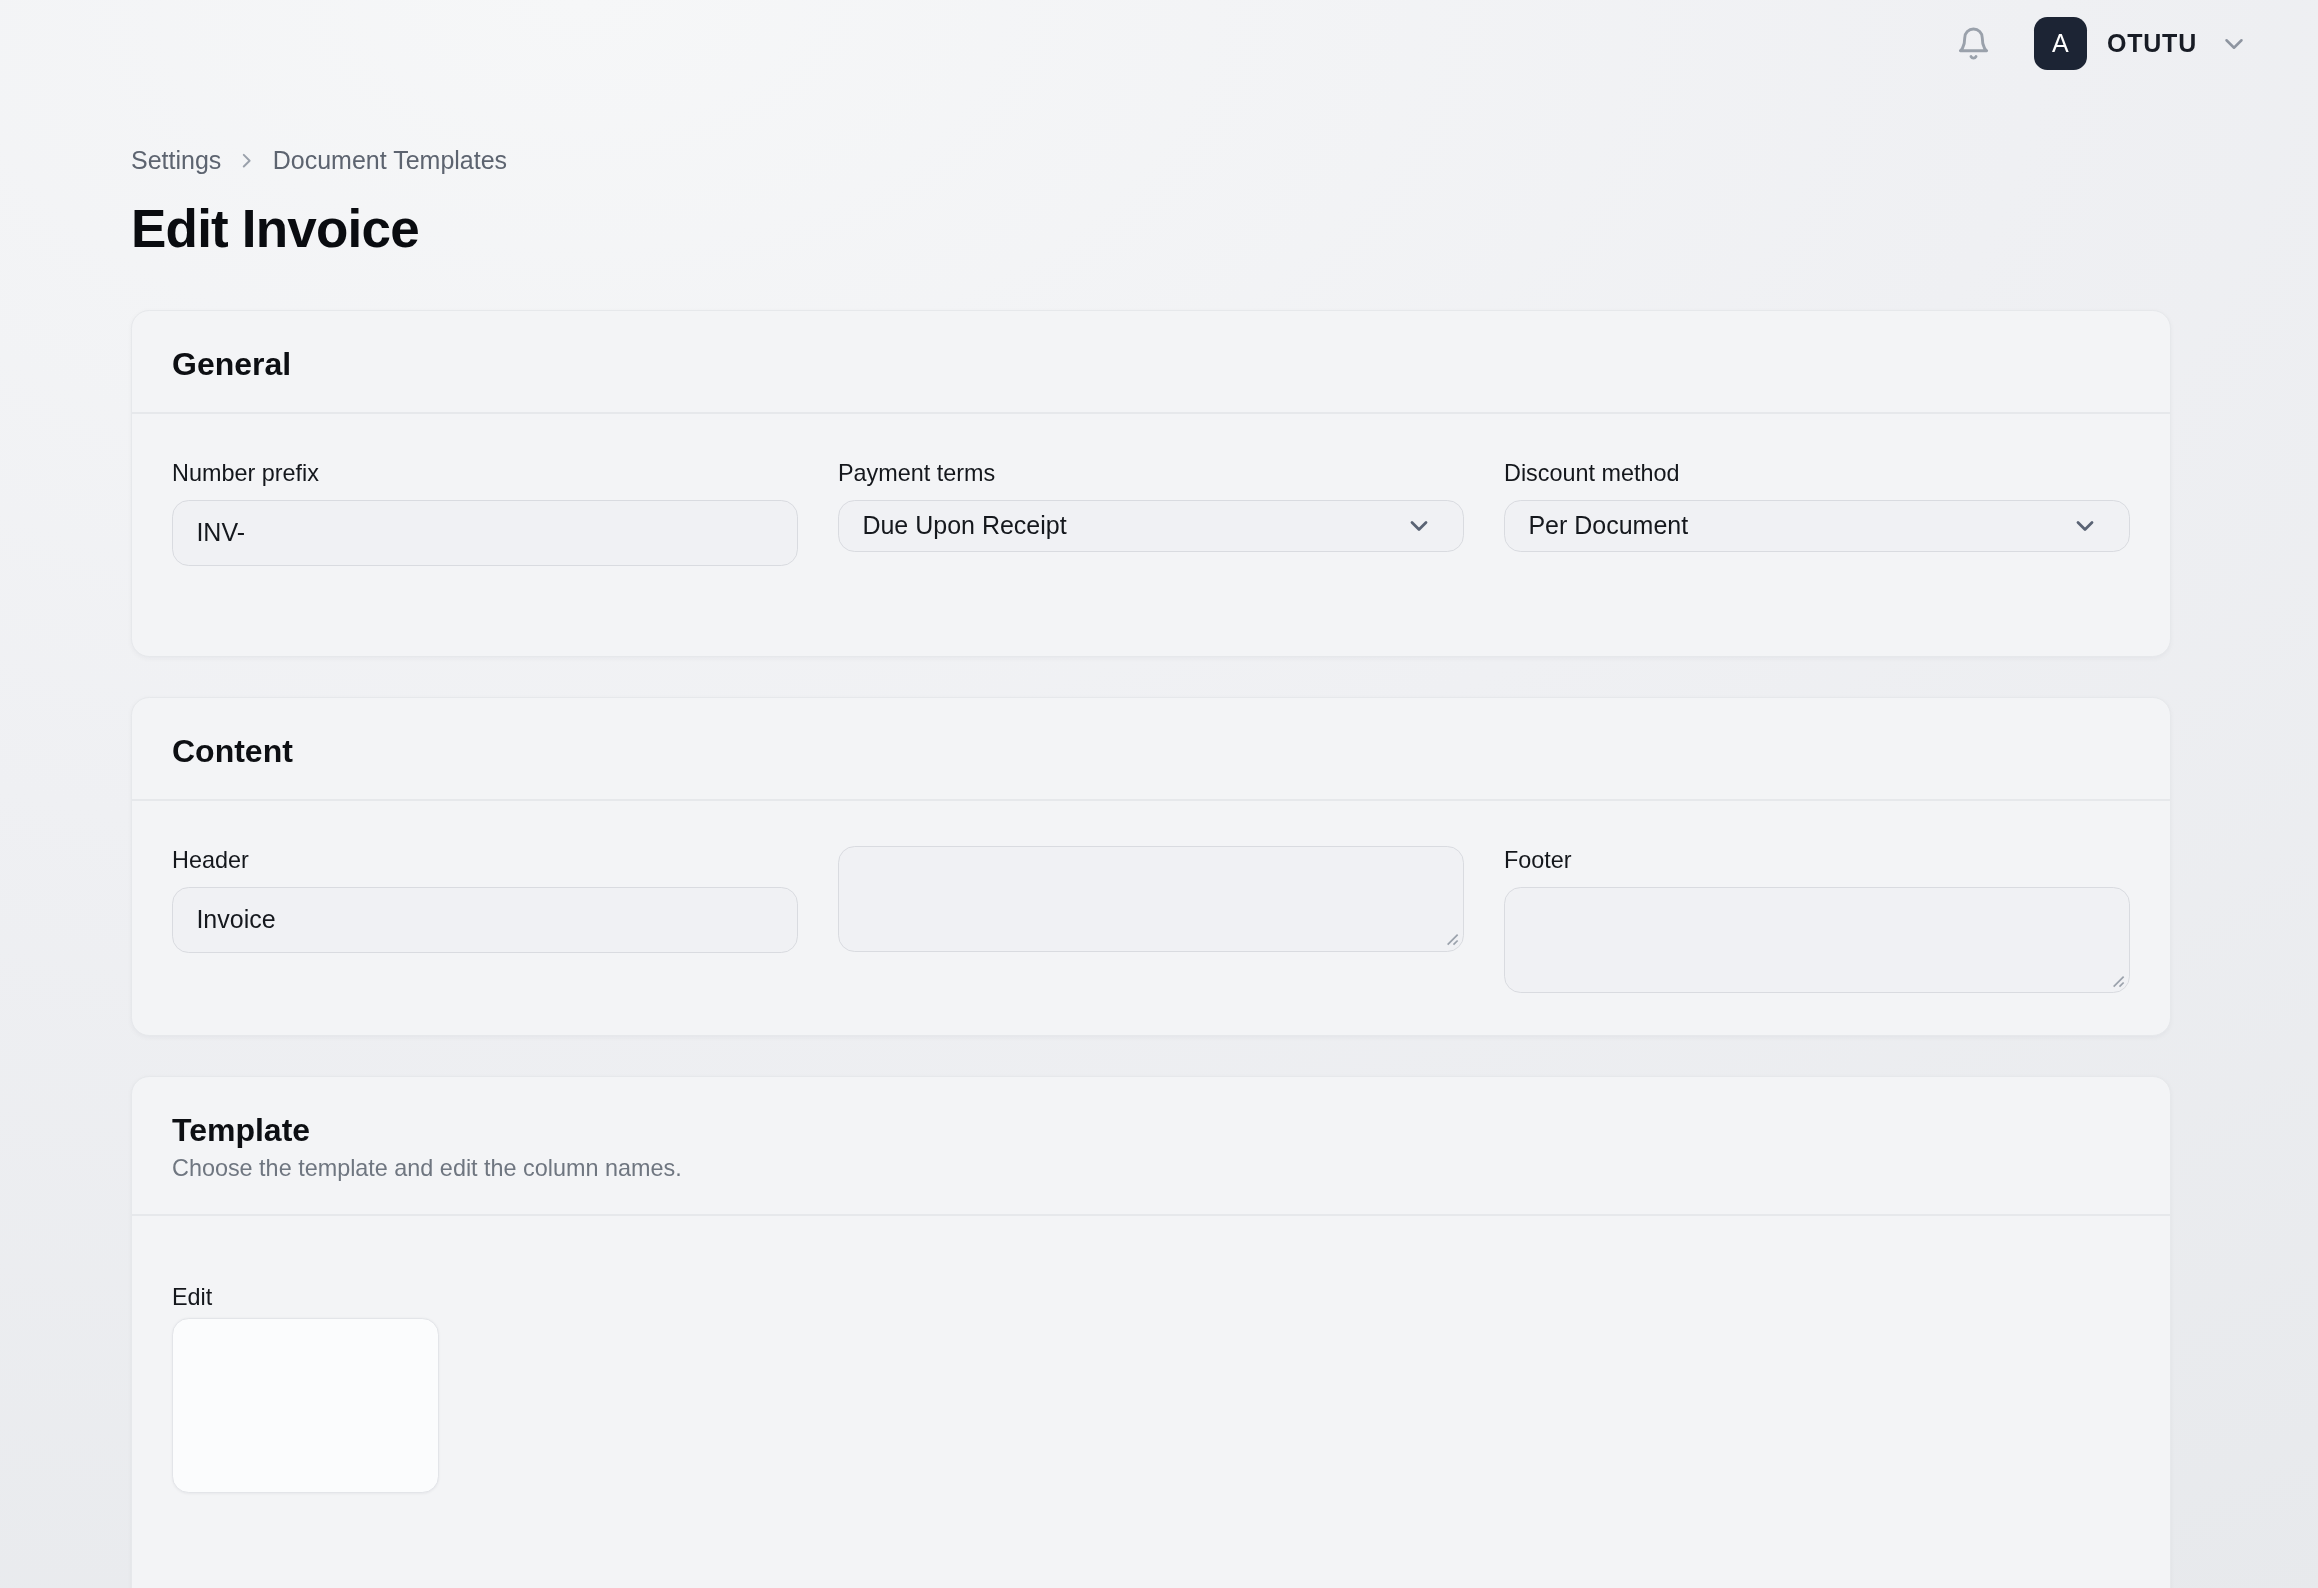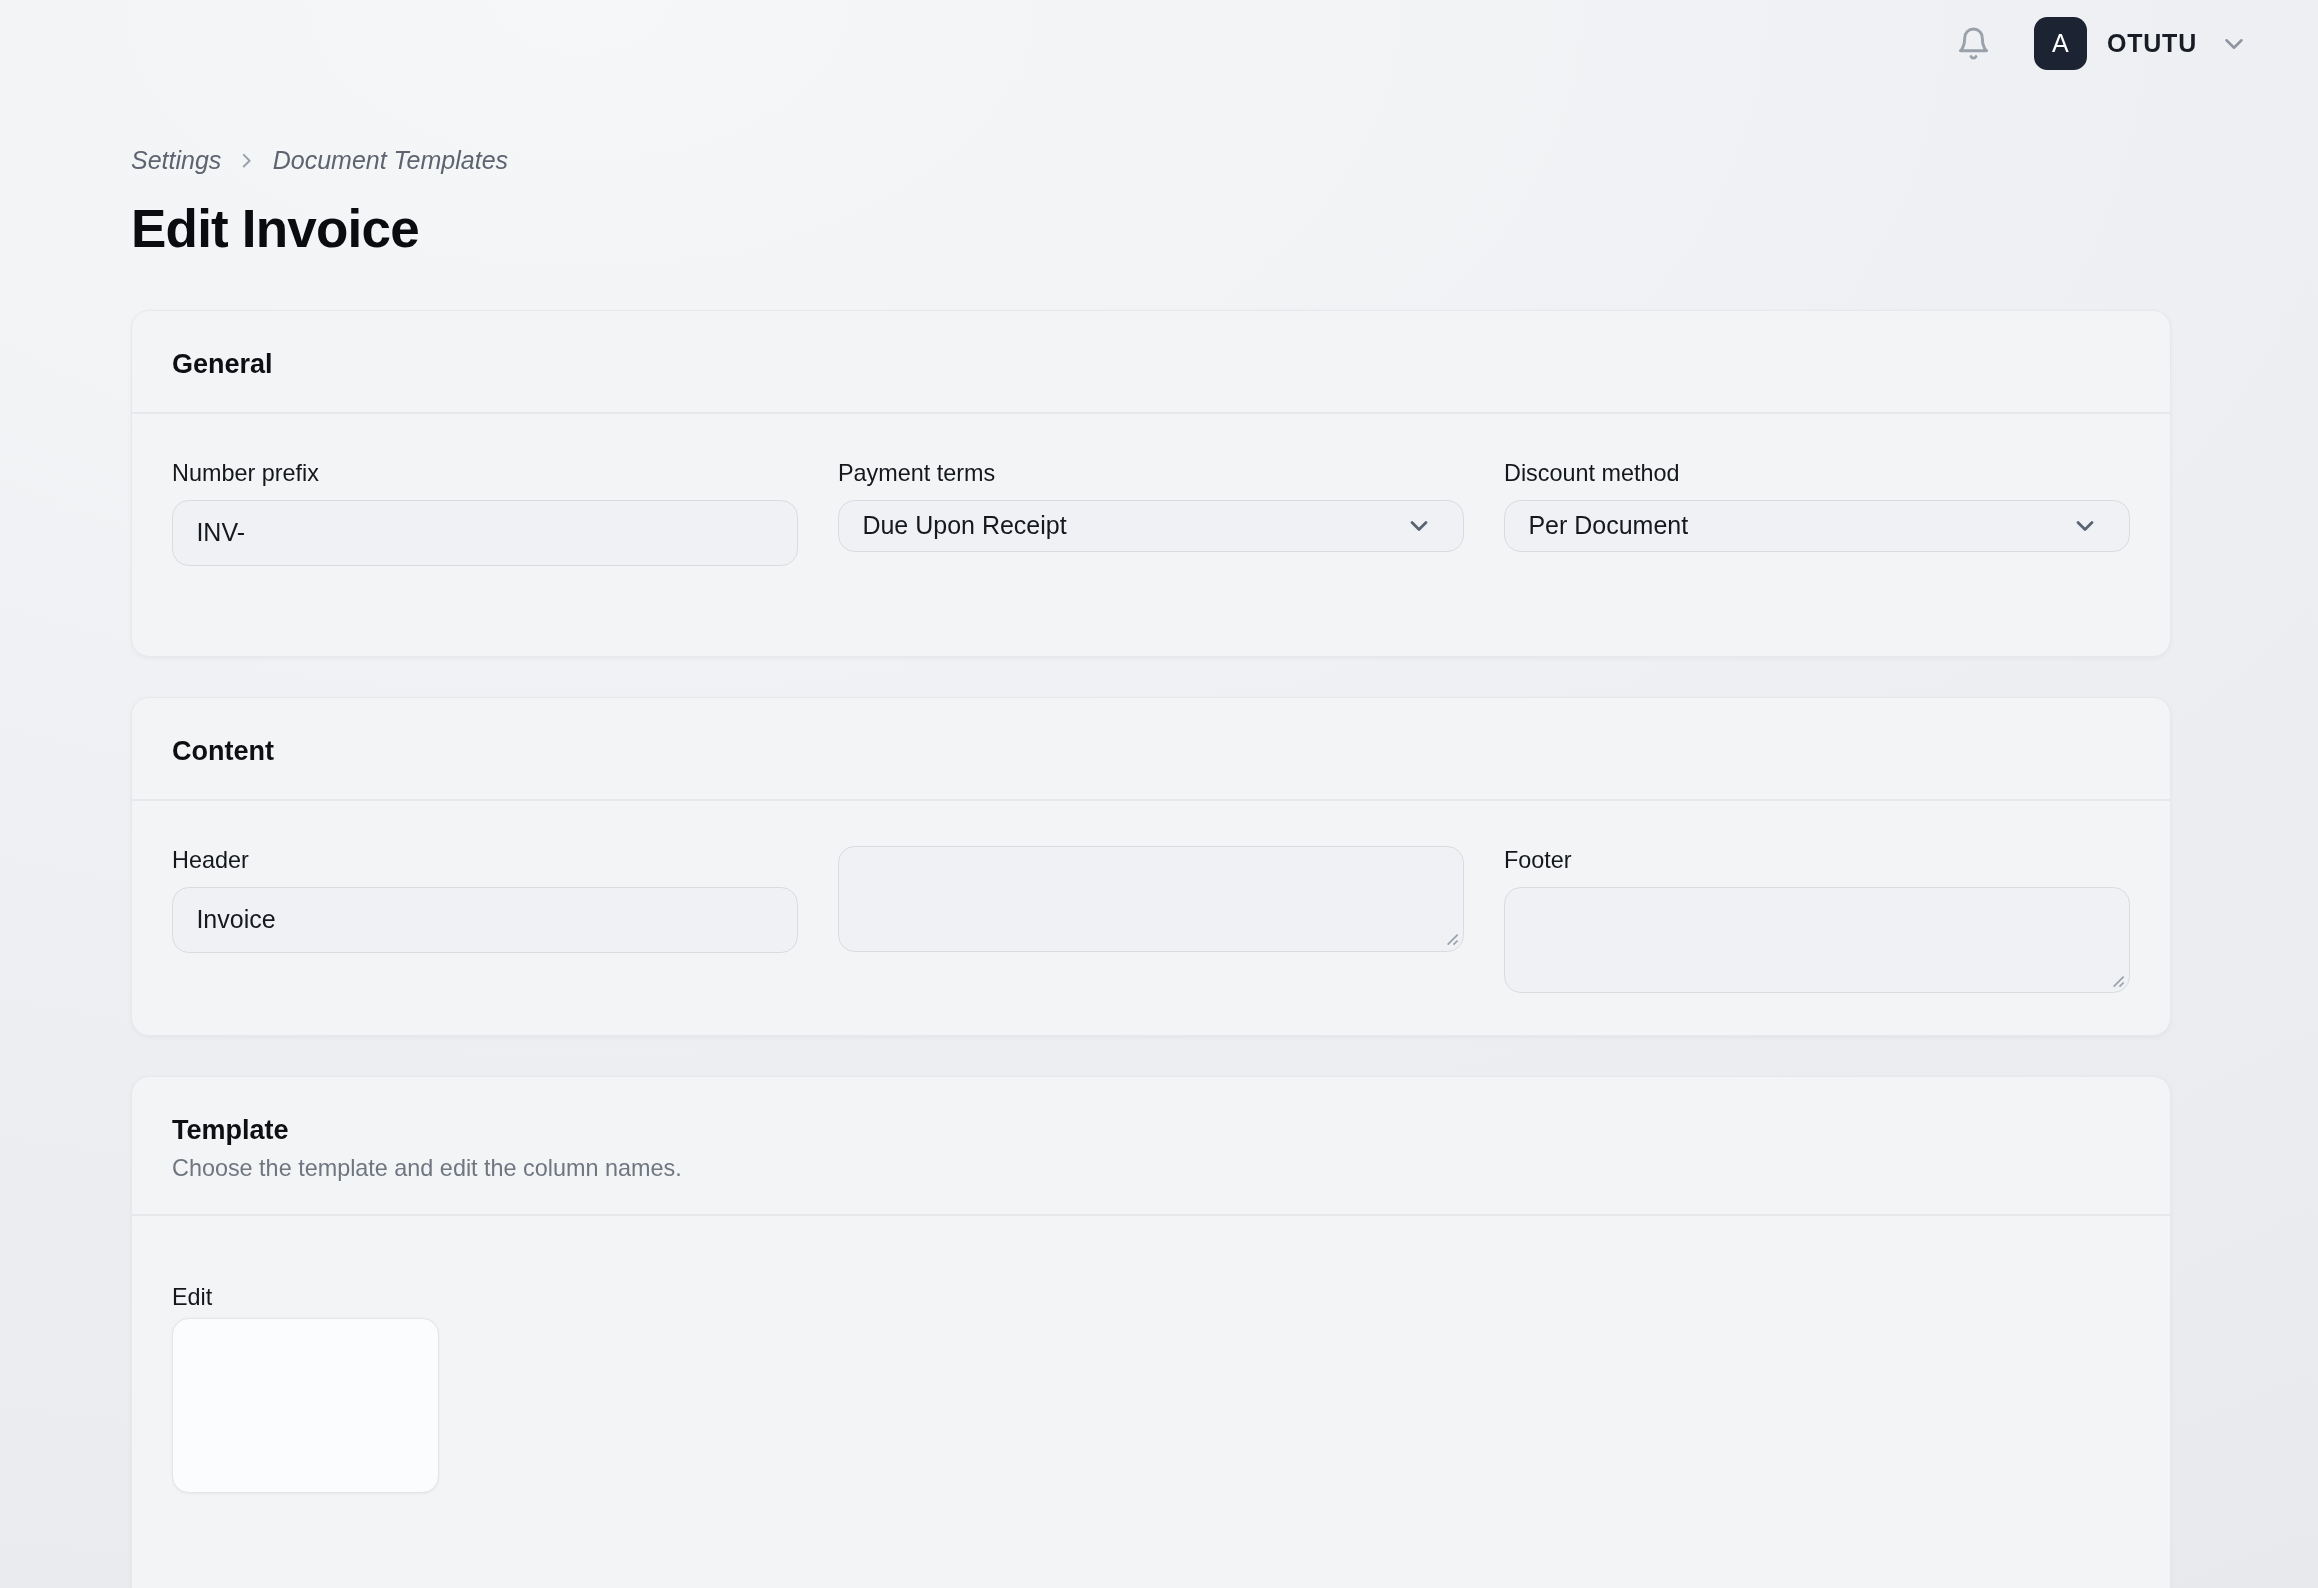--- a/index.html
+++ b/index.html
@@ -18,33 +18,33 @@
   .bell-btn { width:37px; height:37px; display:flex; align-items:center; justify-content:center; background:none; border:none; cursor:pointer; }
   .avatar {
     width:53px; height:53px; margin-left:42px; border-radius:13.3px;
     background:#1c2434; color:#ffffff; font-size:25px; font-weight:500;
     display:flex; align-items:center; justify-content:center;
   }
   .username { margin-left:20px; font-size:25px; font-weight:700; letter-spacing:0.8px; color:#181c25; }
   .user-chevron { margin-left:22px; }
   
   .container { position:absolute; left:131px; top:146px; width:2040px; }
-  .breadcrumb { display:flex; align-items:center; gap:14px; font-size:25px; color:#5d6470;font-style:italic; }
+  .breadcrumb { display:flex; align-items:center; gap:14px; font-size:25px; color:#5d6470; }
   .crumb { cursor:pointer; }
   .page-title { margin-top:22px; font-size:53px; font-weight:700; letter-spacing:-0.8px; color:#0a0c10; line-height:63px; }
   
   .card {
     margin-top:40px; background:#f3f4f6;
     border:1.7px solid #e6e8eb; border-radius:18.3px;
     box-shadow:0 1.7px 5px rgba(16,24,40,.04);
     position:relative;
   }
   .card:first-of-type { margin-top:50px; }
   .card-head { padding:37px 40px 32px 40px; }
-  .card-title { font-size:27px; font-weight:700; color:#0d0f13; line-height:32px; }
+  .card-title { font-size:32px; font-weight:700; color:#0d0f13; line-height:32px; }
   .card-subtitle { margin-top:8.3px; font-size:23.4px; color:#6f7680; line-height:28px; }
   .divider { height:1.7px; background:#e6e8eb; }
   .card-body { padding:45px 40px 42px 40px; }
   .grid2 { display:grid; grid-template-columns:1fr 1fr 1fr; column-gap:40px; row-gap:48px; }
   .field-label { display:block; font-size:23.4px; line-height:28px; color:#14171c; margin-bottom:13.3px; font-weight:500; }
   .text-input, .select, .textarea-wrap textarea {
     width:100%; background:#f0f1f4; border:1.7px solid #d9dbe0; border-radius:16.7px;
     font-family:"Liberation Sans","DejaVu Sans",sans-serif;
     font-size:25px; color:#15181d;
   }

